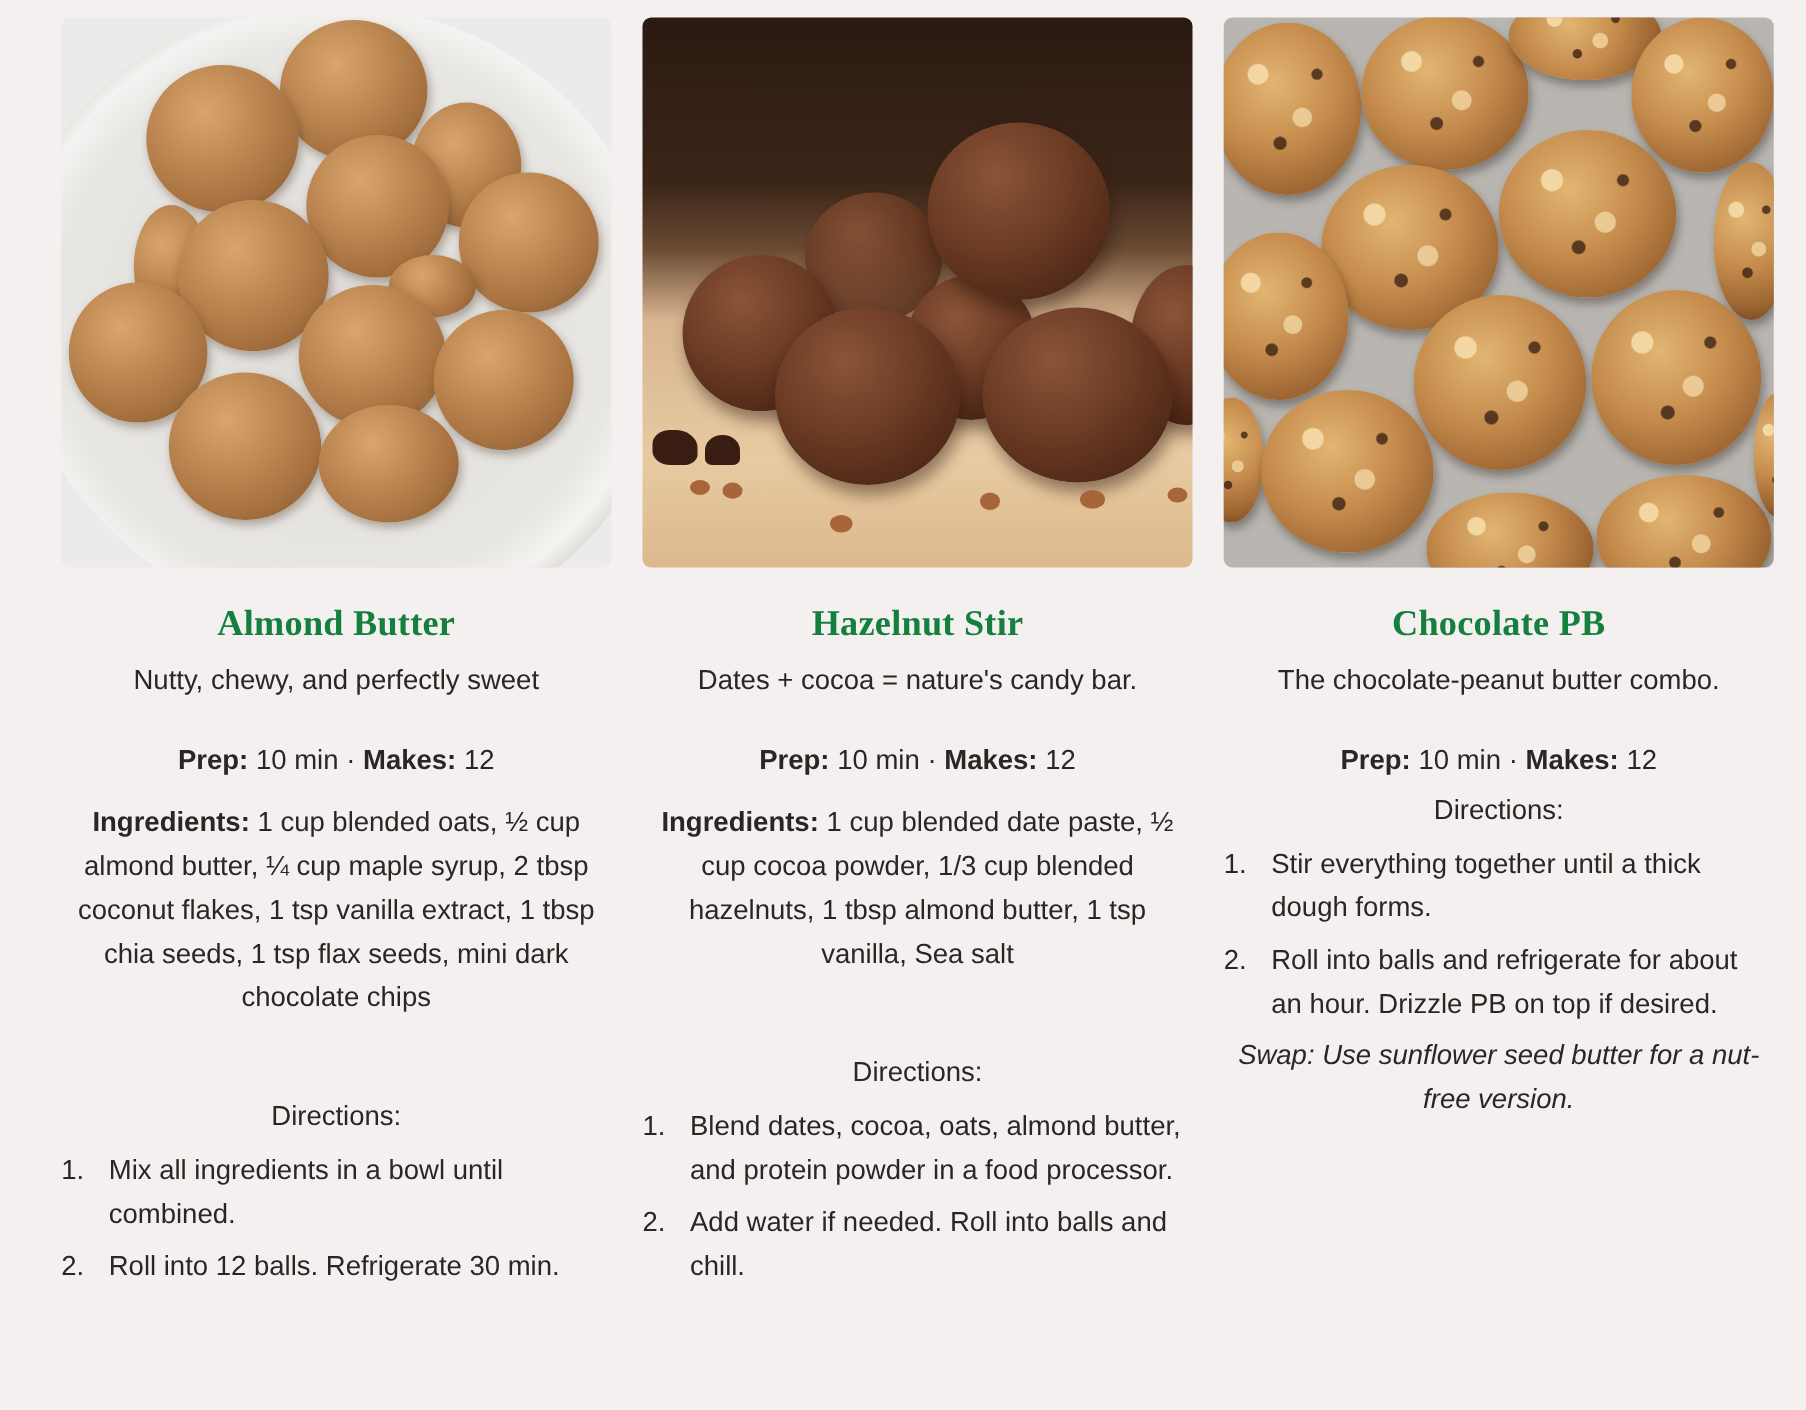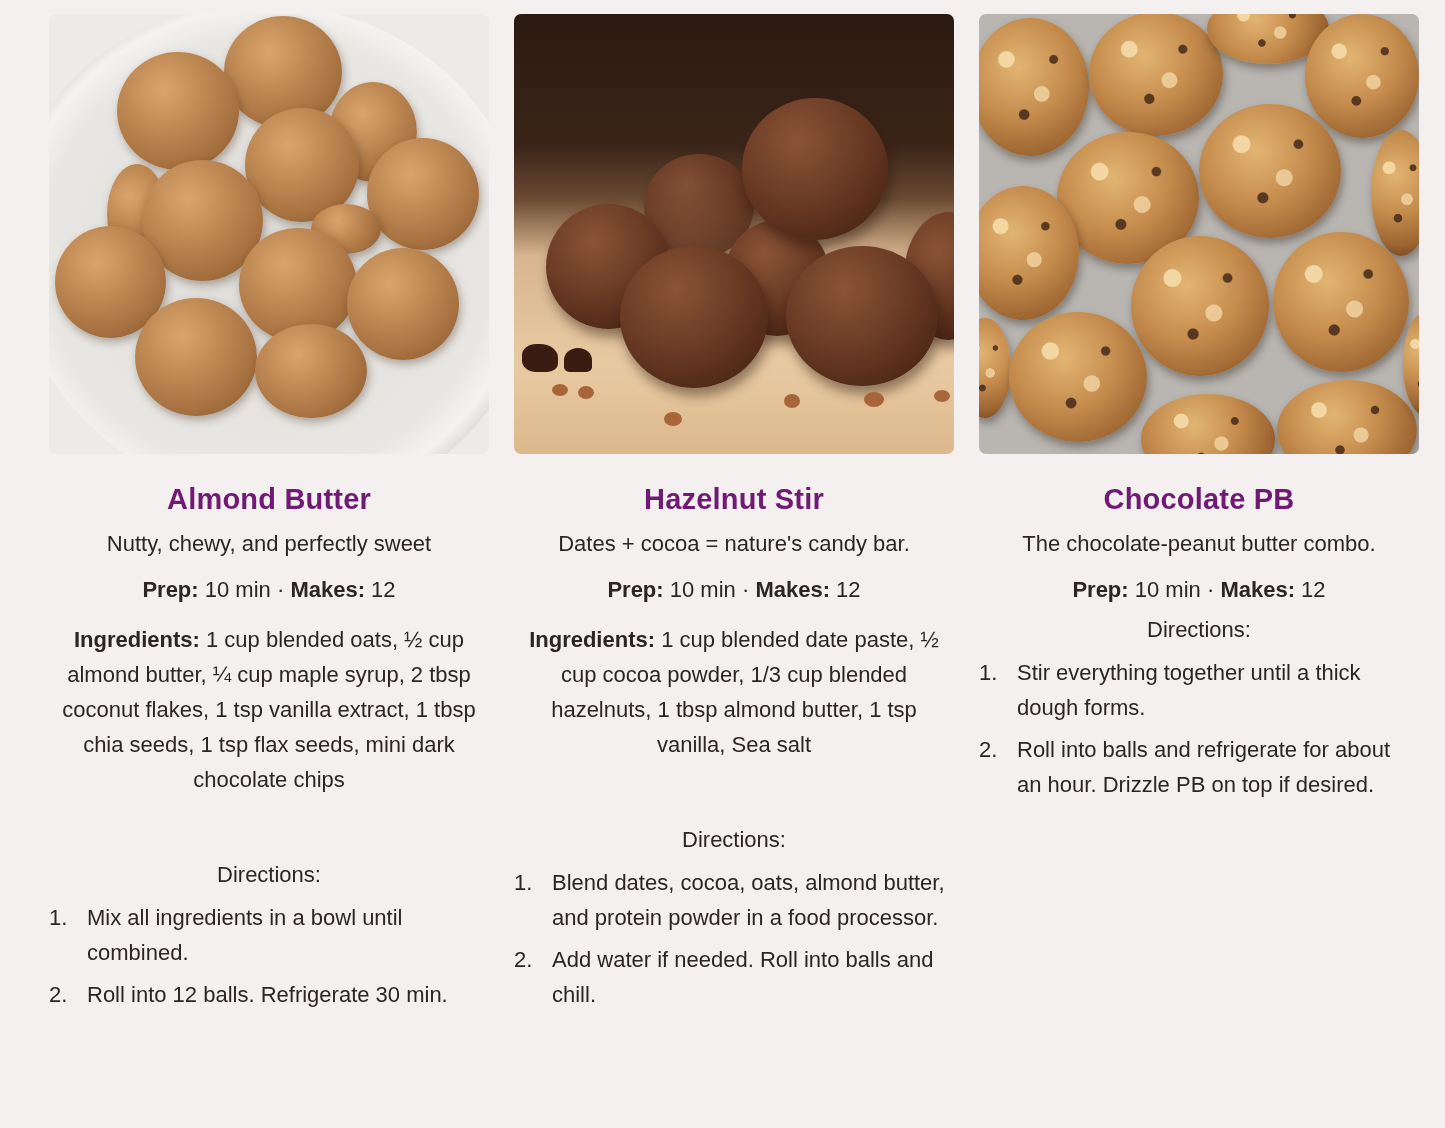--- a/index.html
+++ b/index.html
@@ -14,26 +14,26 @@
   .grid {
     position: absolute; left: 49px; top: 14px;
     display: flex; gap: 25px;
   }
   .card { width: 440px; display: flex; flex-direction: column; align-items: center; }
   .photo {
     width: 440px; height: 440px; border-radius: 7px; overflow: hidden; position: relative;
   }
   .title {
     margin: 27px 0 0 0;
-    font-family: Liberation Sans, sans-serif;
+    font-family: Liberation Serif, serif;
     font-weight: bold; font-size: 29px; line-height: 36px; letter-spacing: 0.2px;
-    color: #701a75; text-align: center;
+    color: #15803d; text-align: center;
   }
   .tagline { margin-top: 13px; font-size: 22px; line-height: 28px; text-align: center; }
-  .meta { margin-top: 18px; font-size: 22px; line-height: 28px; text-align: center; }
+  .meta { margin-top: 36px; font-size: 22px; line-height: 28px; text-align: center; }
   .meta b, .ingredients b { font-weight: bold; }
   .ingredients { margin-top: 18px; font-size: 22px; line-height: 35px; text-align: center; width: 440px; }
   .dir-title { font-size: 22px; line-height: 28px; font-weight: normal; text-align: center; }
   ol.steps { list-style: none; margin: 0; padding: 0; width: 440px; }
   ol.steps li { display: flex; font-size: 22px; line-height: 35px; margin-top: 7px; }
   ol.steps li .num { width: 38px; flex: none; }
   ol.steps li .txt { flex: 1; }
   .note { font-style: italic; font-size: 22px; line-height: 35px; text-align: center; margin-top: 8px; }
 
   
@@ -181,15 +181,16 @@
     <ol class="steps" style="margin-top:4px;">
       <li>
         <span class="num">1.</span>
         <span class="txt">Stir everything together until a thick dough forms.</span>
       </li>
       <li>
         <span class="num">2.</span>
         <span class="txt">Roll into balls and refrigerate for about an hour. Drizzle PB on top if desired.</span>
       </li>
     </ol>
+    <div class="note" style="margin-top:6px;">Swap: Use sunflower seed butter for a nut-free version.</div>
   </div>
 
 </div>
 
 </body></html>

